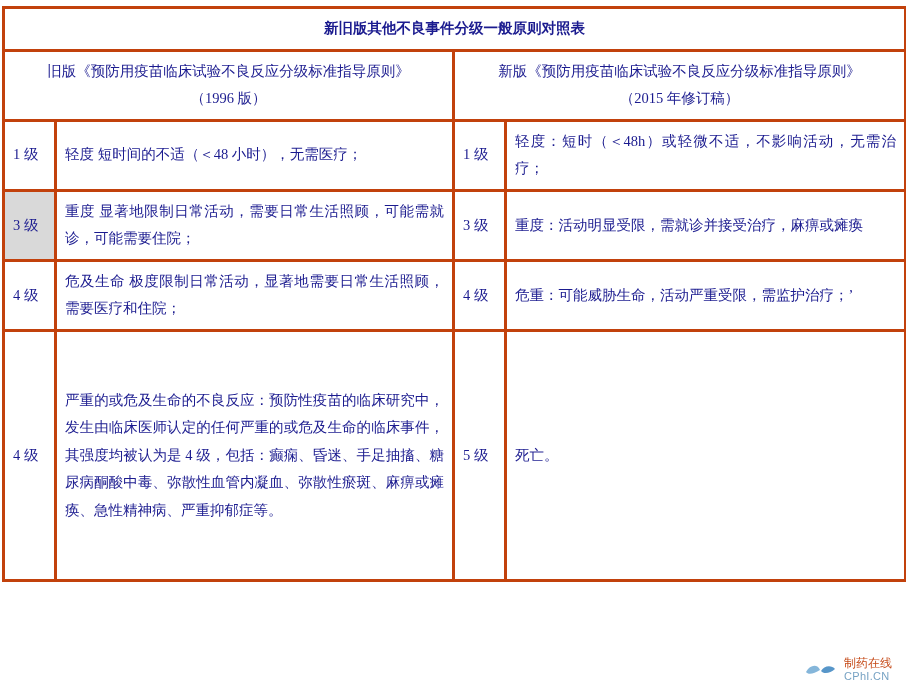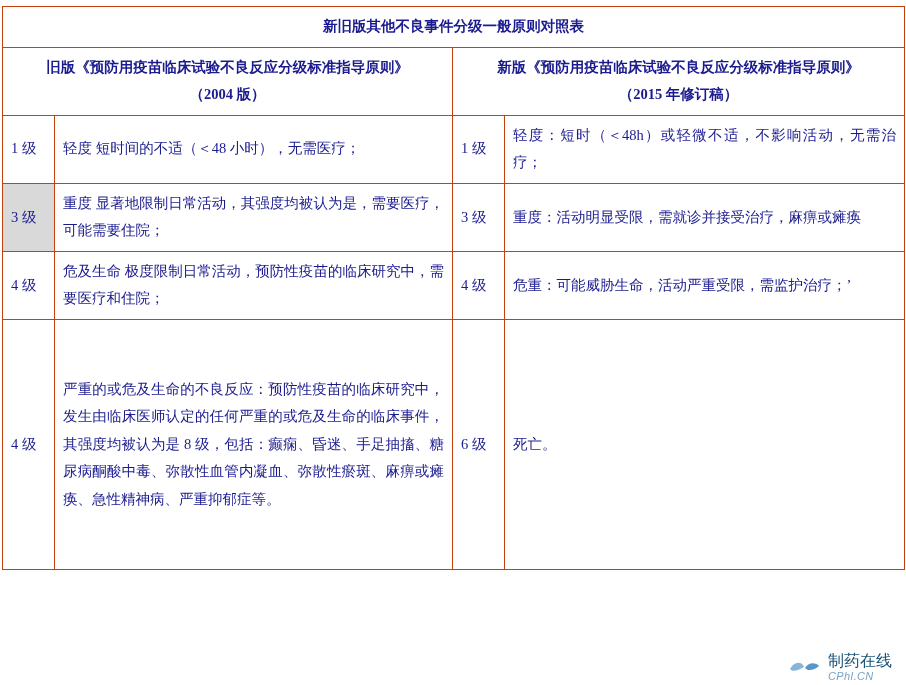--- a/index.html
+++ b/index.html
@@ -20,38 +20,38 @@
     height: 685px;
     box-sizing: border-box;
   }
   table.cmp {
     width: 902px;
     margin: 6px 0 0 2px;
     border-collapse: collapse;
     table-layout: fixed;
   }
   table.cmp td {
-    border: 1px solid #c2410c;
+    border: 3px solid #c2410c;
     vertical-align: middle;
     padding: 6px 8px;
     color: #1b1b8f;
     font-size: 14.5px;
     line-height: 1.9;
   }
   .title-cell {
     text-align: center;
     font-weight: bold;
     font-size: 17px;
     padding: 10px 4px 12px 4px;
     border: 1px solid #2b2b8c;
     border-left-color: #2b2b8c;
   }
   .head-cell {
     text-align: center;
-    font-weight: bold;
+    font-weight: normal;
     font-size: 15.5px;
     line-height: 2.0;
     padding: 8px 10px 10px 10px;
     margin-top: 35px;
   }
   .grade-cell {
     text-align: left;
     width: 50px;
     font-size: 14.5px;
     padding-left: 10px;
@@ -81,76 +81,76 @@
     width: 34px;
     height: 16px;
     position: relative;
   }
   .wm .wm-mark svg { display:block; }
   .wm .wm-text {
     display: flex;
     flex-direction: column;
     line-height: 1.15;
   }
-  .wm .wm-text .cn { font-size: 16px; color: #0c4a6e; }
-  .wm .wm-text .en { font-size: 11px; color: #6f9dc0; letter-spacing: .3px; font-style: italic; }
+  .wm .wm-text .cn { font-size: 12px; color: #c2410c; }
+  .wm .wm-text .en { font-size: 11px; color: #6f9dc0; letter-spacing: .3px; }
 </style>
 </head>
 <body>
 
 <div class="page">
 
   <table class="cmp">
     <colgroup>
       <col style="width:52px">
       <col style="width:398px">
       <col style="width:52px">
       <col style="width:400px">
     </colgroup>
     <tbody>
       <tr>
         <td class="title-cell" colspan="4">新旧版其他不良事件分级一般原则对照表</td>
       </tr>
       <tr>
         <td class="head-cell" colspan="2">
           <div>旧版《预防用疫苗临床试验不良反应分级标准指导原则》</div>
-          <div>（2004 版）</div>
+          <div>（1996 版）</div>
         </td>
         <td class="head-cell" colspan="2">
           <div>新版《预防用疫苗临床试验不良反应分级标准指导原则》</div>
           <div>（2015 年修订稿）</div>
         </td>
       </tr>
 
       <tr>
         <td class="grade-cell">1 级</td>
         <td class="desc-cell">轻度  短时间的不适（＜48 小时），无需医疗；</td>
         <td class="grade-cell">1 级</td>
         <td class="desc-cell">轻度：短时（＜48h）或轻微不适，不影响活动，无需治疗；</td>
       </tr>
 
 
       <tr>
         <td class="grade-cell grade-shaded">3 级</td>
-        <td class="desc-cell">重度  显著地限制日常活动，其强度均被认为是，需要医疗，可能需要住院；</td>
+        <td class="desc-cell">重度  显著地限制日常活动，需要日常生活照顾，可能需就诊，可能需要住院；</td>
         <td class="grade-cell">3 级</td>
         <td class="desc-cell">重度：活动明显受限，需就诊并接受治疗，麻痹或瘫痪</td>
       </tr>
 
       <tr>
         <td class="grade-cell">4 级</td>
-        <td class="desc-cell">危及生命  极度限制日常活动，预防性疫苗的临床研究中，需要医疗和住院；</td>
+        <td class="desc-cell">危及生命  极度限制日常活动，显著地需要日常生活照顾，需要医疗和住院；</td>
         <td class="grade-cell">4 级</td>
         <td class="desc-cell">危重：可能威胁生命，活动严重受限，需监护治疗；’</td>
       </tr>
 
       <tr style="height:250px">
         <td class="grade-cell">4 级</td>
-        <td class="desc-cell">严重的或危及生命的不良反应：预防性疫苗的临床研究中，发生由临床医师认定的任何严重的或危及生命的临床事件，其强度均被认为是 8 级，包括：癫痫、昏迷、手足抽搐、糖尿病酮酸中毒、弥散性血管内凝血、弥散性瘀斑、麻痹或瘫痪、急性精神病、严重抑郁症等。</td>
-        <td class="grade-cell">6 级</td>
+        <td class="desc-cell">严重的或危及生命的不良反应：预防性疫苗的临床研究中，发生由临床医师认定的任何严重的或危及生命的临床事件，其强度均被认为是 4 级，包括：癫痫、昏迷、手足抽搐、糖尿病酮酸中毒、弥散性血管内凝血、弥散性瘀斑、麻痹或瘫痪、急性精神病、严重抑郁症等。</td>
+        <td class="grade-cell">5 级</td>
         <td class="desc-cell">死亡。</td>
       </tr>
     </tbody>
   </table>
 
   <div class="wm">
     <span class="wm-mark">
       <svg width="34" height="16" viewBox="0 0 34 16">
         <path d="M2 10 C6 2, 14 2, 16 8 C10 12, 4 13, 2 10 Z" fill="#7fb3d9"></path>
         <path d="M17 9 C20 3, 28 3, 31 7 C26 12, 19 12, 17 9 Z" fill="#4f91c7"></path>

